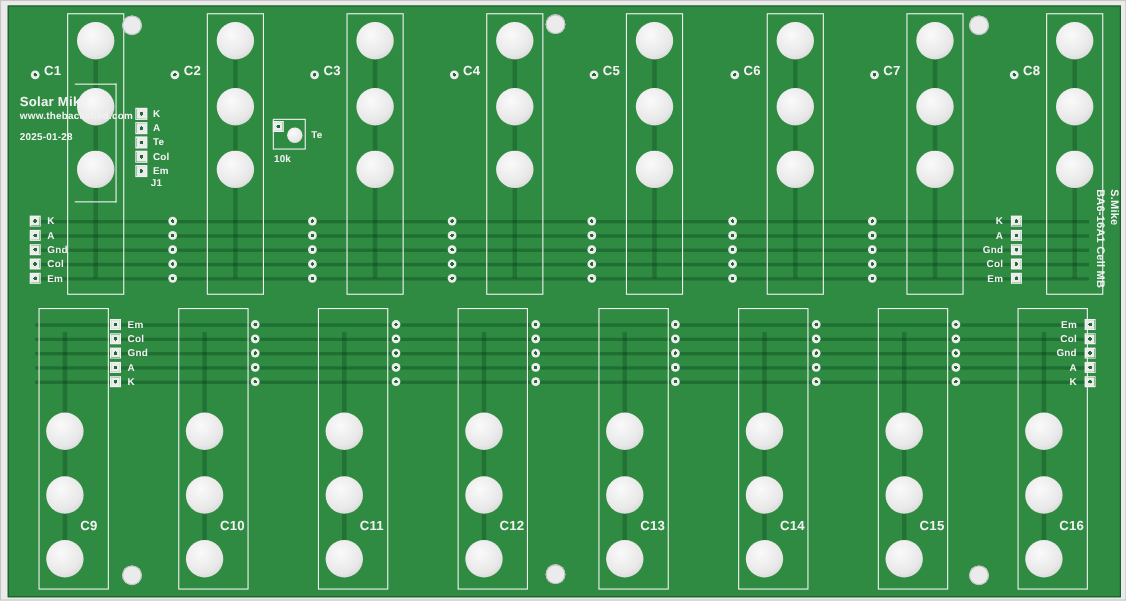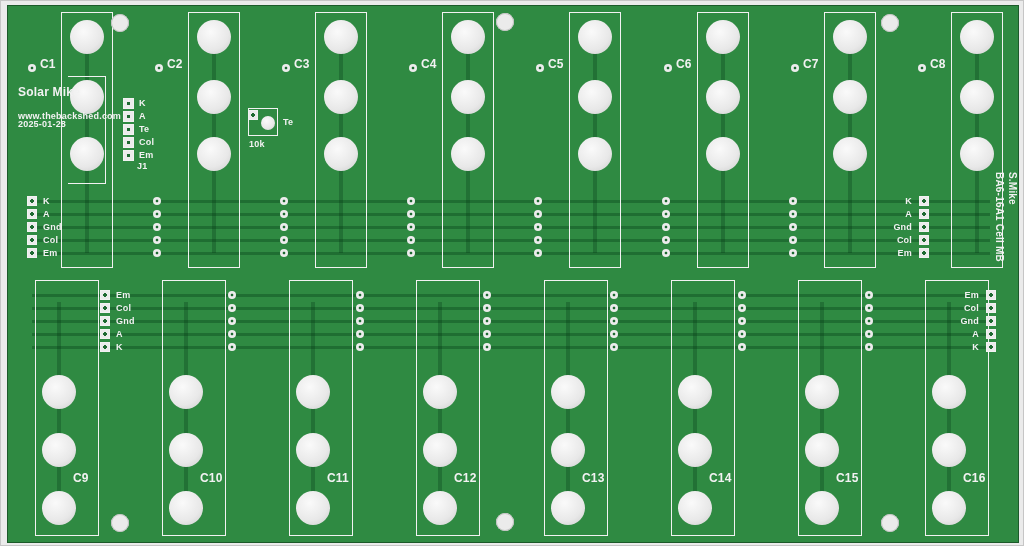--- a/index.html
+++ b/index.html
@@ -21,21 +21,21 @@
   .hole{border-radius:50%;background:#ebebeb;box-shadow:inset 0 0 0 1px #c2c2c2;z-index:3;}
   .silk-text{color:var(--silk,#f2f2f2);font-weight:bold;white-space:nowrap;line-height:1;z-index:4;letter-spacing:.2px;}
   .rot90{transform:rotate(90deg);transform-origin:0 0;}
 </style>
 </head>
 <body>
 
 <div class="stage" id="stage" style="background: rgb(235, 235, 235); --board: #2f8a42; --edge: #1c5a2a; --trace: #1e6a31; --silk: #f2f2f2;">
   <div class="board" id="board">
     <div class="silk-text" style="left:10px;top:80px;font-size:12px;">Solar Mike</div>
-    <div class="silk-text" style="left:10px;top:106px;font-size:9px;">www.thebackshed.com</div>
+    <div class="silk-text" style="left:10px;top:95px;font-size:9px;">www.thebackshed.com</div>
     <div class="silk-text" style="left:10px;top:114px;font-size:9px;">2025-01-28</div>
     <span class="silk-text rot90" style="left:996px;top:166px;font-size:10px;">BA6-16A1 Cell MB</span>
     <span class="silk-text rot90" style="left:1009px;top:166px;font-size:10px;">S.Mike</span>
   <div class="trace" style="left: 24px; top: 193.5px; width: 958px; height: 3px;"></div>
       <div class="trace" style="left: 24px; top: 206.5px; width: 958px; height: 3px;"></div>
       <div class="trace" style="left: 24px; top: 219.5px; width: 958px; height: 3px;"></div>
       <div class="trace" style="left: 24px; top: 232.5px; width: 958px; height: 3px;"></div>
       <div class="trace" style="left: 24px; top: 245.5px; width: 958px; height: 3px;"></div>
       <div class="trace" style="left: 24px; top: 287.5px; width: 962px; height: 3px;"></div>
       <div class="trace" style="left: 24px; top: 300.5px; width: 962px; height: 3px;"></div>

